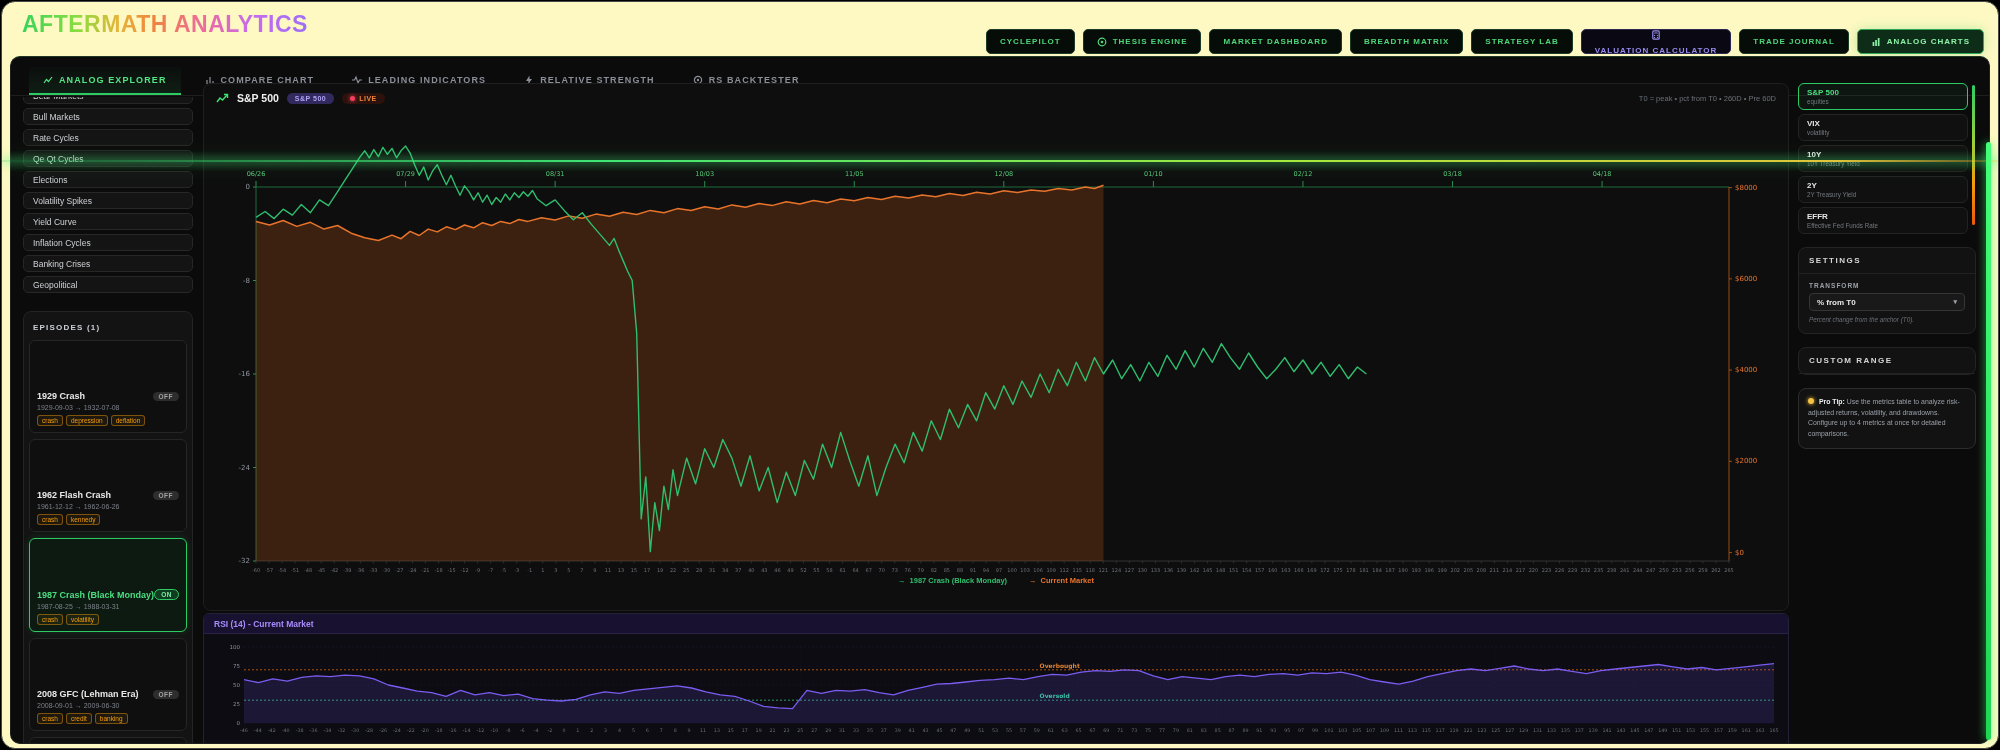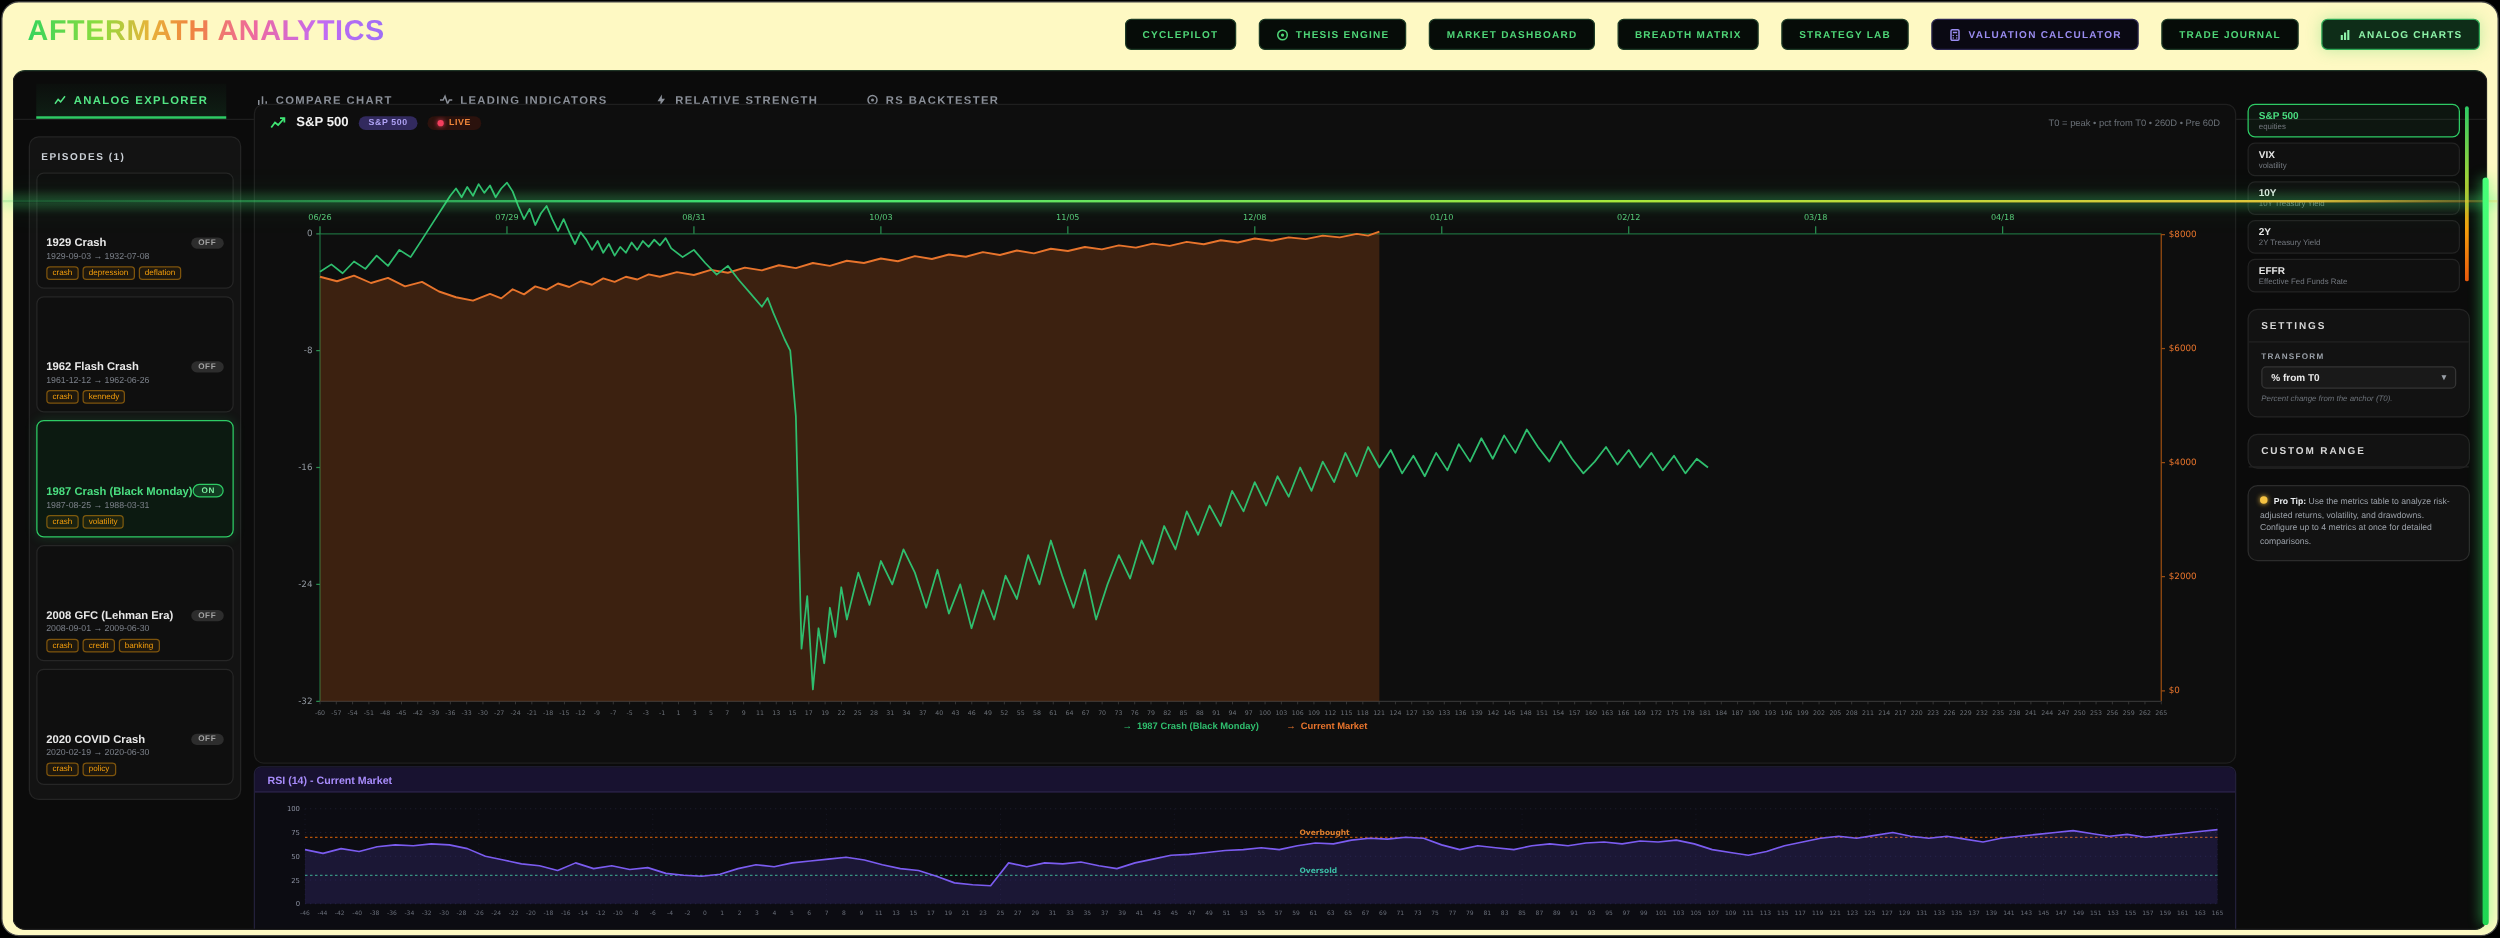--- a/index.html
+++ b/index.html
@@ -4,24 +4,24 @@
 <title>Aftermath Analytics</title>
 <style>
   html,body{margin:0;padding:0;background:#000;width:2000px;height:750px;font-family:"Liberation Sans",sans-serif;-webkit-font-smoothing:antialiased;}
   *{box-sizing:border-box;}
   .window{position:absolute;left:1px;top:1px;width:1998px;height:748px;background:#fef9c3;border:1px solid #474747;border-radius:14px;overflow:hidden;}
   
   .app-header{position:absolute;top:0;left:0;right:0;height:50px;}
   .brand{position:absolute;left:20px;top:9px;margin:0;font-size:23px;font-weight:800;letter-spacing:.5px;
     background:linear-gradient(90deg,#35d45c 0%,#8ddc3f 20%,#e7b33a 34%,#ef8440 46%,#ee6a9e 63%,#c36bf2 82%,#9d6ef5 100%);
     -webkit-background-clip:text;background-clip:text;color:transparent;white-space:nowrap;}
-  .top-nav{position:absolute;right:14px;top:13px;display:flex;gap:18px;}
+  .top-nav{position:absolute;right:14px;top:27px;display:flex;gap:8px;}
   .nav-btn{display:flex;align-items:center;gap:6px;height:25px;padding:0 13px;border-radius:5px;font-size:8px;font-weight:bold;letter-spacing:1px;white-space:nowrap;cursor:pointer;}
   .nav-btn.green{color:#4fd678;border:1px solid #1c3a25;background:#060c08;}
-  .nav-btn.purple{color:#9a8cf0;border:1px solid #2b2750;background:#0a0913;}
+  .nav-btn.purple{color:#9a8cf0;border:1px solid #2b2750;background:#0a0913;flex-direction:column;}
   .nav-btn.active{color:#8df2a8;border:1px solid #2ea856;background:#0e2d18;box-shadow:0 0 12px rgba(46,204,86,.3);}
   .nav-btn svg{flex:0 0 auto;}
   
   .main{position:absolute;left:8px;top:54px;right:8px;bottom:4px;background:#0b0b0b;border:1px solid #1f1f1f;border-top-color:#1f3526;border-radius:10px;overflow:hidden;}
   
   .tabbar{position:absolute;left:0;right:0;top:10px;height:29px;border-bottom:1px solid #1e1e1e;display:flex;align-items:stretch;gap:10px;padding-left:18px;}
   .tab{display:flex;align-items:center;gap:6px;font-size:9px;font-weight:bold;letter-spacing:1.1px;color:#8a8f98;padding:0 14px;cursor:pointer;border-bottom:2px solid transparent;}
   .tab.active{color:#52e584;border-bottom:2px solid #2ecb65;background:linear-gradient(180deg,rgba(46,203,101,.02),rgba(46,203,101,.10));}
   
   .sidebar{position:absolute;left:12px;top:40px;width:170px;bottom:6px;}
@@ -171,20 +171,32 @@
         <div class="tab">
           <svg width="10" height="10" viewBox="0 0 10 10">
             <circle fill="none" stroke="currentColor" stroke-width="1.2" cx="5" cy="5" r="3.6"></circle>
             <circle cx="5" cy="5" r="1.2" fill="currentColor"></circle>
           </svg>
           <span>RS BACKTESTER</span>
         </div>
       </div>
 
     <aside class="sidebar">
+      <div class="cat-list" id="cat-list">
+          <div class="cat-item">Bear Markets</div>
+          <div class="cat-item">Bull Markets</div>
+          <div class="cat-item">Rate Cycles</div>
+          <div class="cat-item">Qe Qt Cycles</div>
+          <div class="cat-item">Elections</div>
+          <div class="cat-item">Volatility Spikes</div>
+          <div class="cat-item">Yield Curve</div>
+          <div class="cat-item">Inflation Cycles</div>
+          <div class="cat-item">Banking Crises</div>
+          <div class="cat-item">Geopolitical</div>
+        </div>
       <div class="episodes-panel">
         <div class="episodes-header">EPISODES (1)</div>
         <div id="episode-list">
             <div class="ep-card">
               <div class="ep-top">
                 <div class="ep-title">1929 Crash</div>
                 <span class="ep-badge">OFF</span>
               </div>
               <div class="ep-dates">1929-09-03 → 1932-07-08</div>
               <div class="ep-tags">

